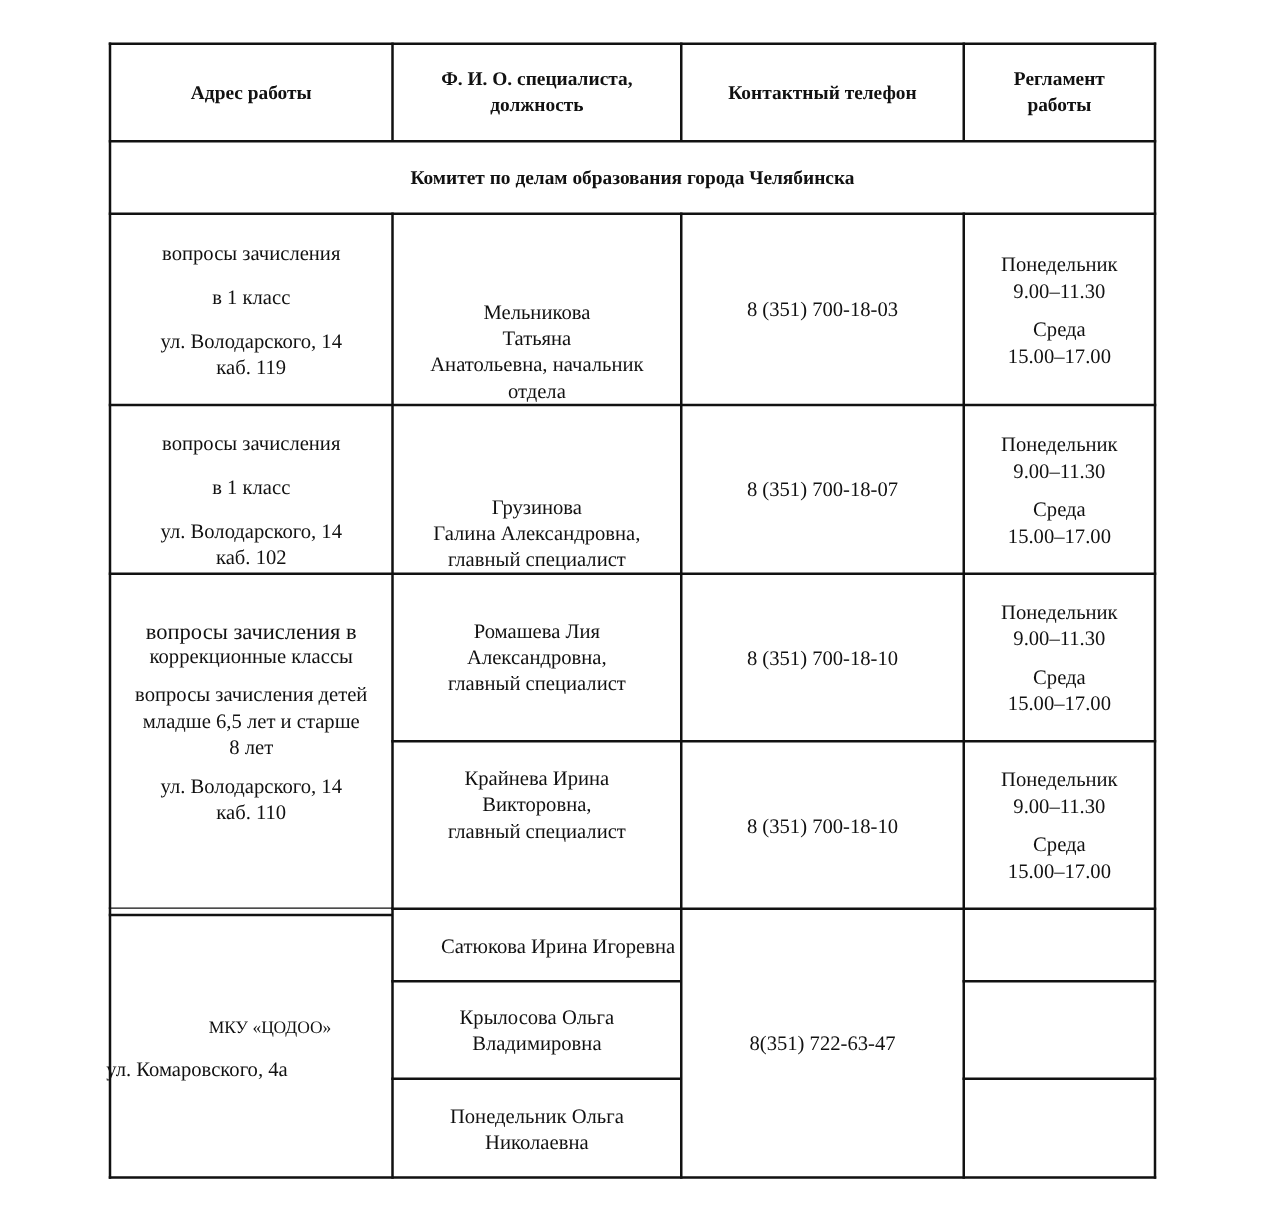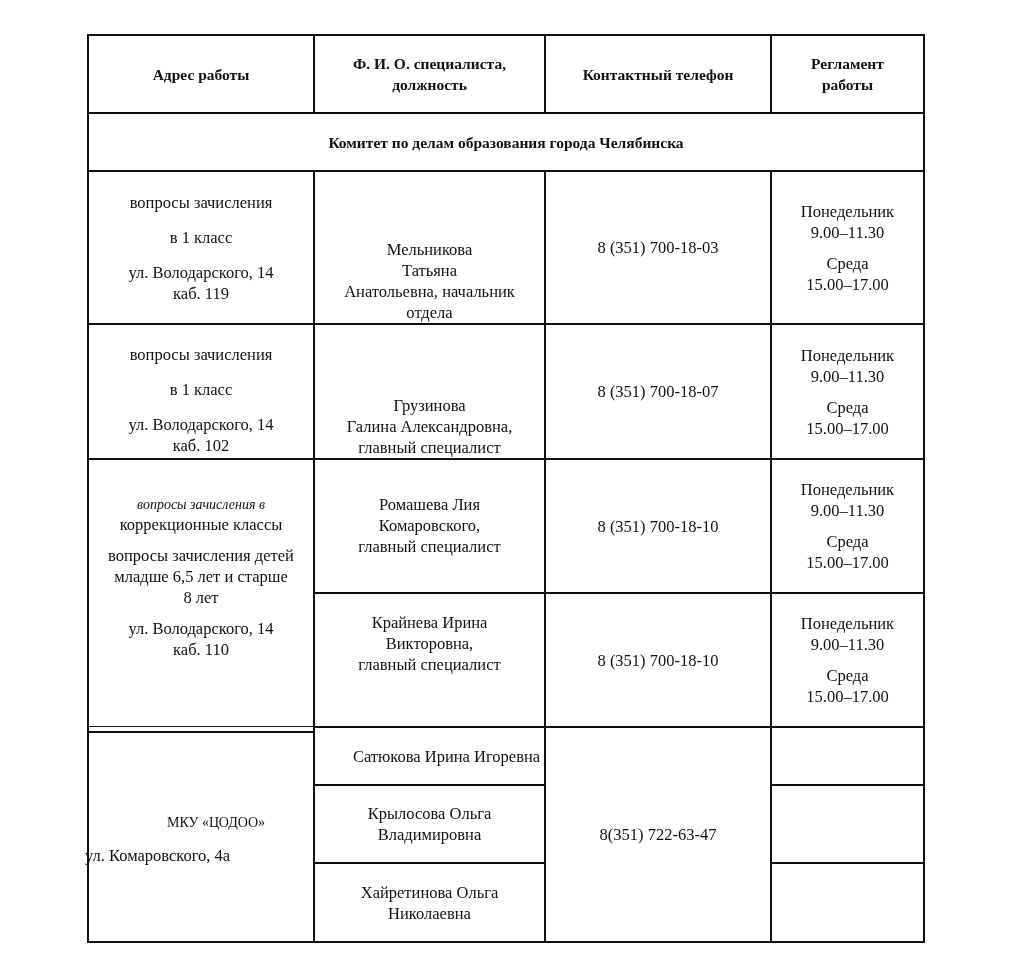--- a/index.html
+++ b/index.html
@@ -31,21 +31,21 @@
     }
     .hdr {
       font-weight: bold;
       font-size: 15.5px;
       line-height: 21px;
     }
     .it { }
     .b { font-weight: normal; }
     .gap { height: 14px; }
     .gap-s { height: 10px; }
-    .small-it { font-style: italic; font-size: 14px; line-height: 18px; text-align: right; }
+    .small-it { font-size: 18px; line-height: 18px; text-align: right; }
   </style>
 </head>
 <body>
 
 <div>
 
   <div class="line" style="left:87px; top:34px; width:838px; height:2px;"></div>
   <div class="line" style="left:87px; top:941px; width:838px; height:2px;"></div>
   <div class="line" style="left:87px; top:34px; width:2px; height:909px;"></div>
   <div class="line" style="left:923px; top:34px; width:2px; height:909px;"></div>
@@ -150,21 +150,21 @@
   <span class="it">вопросы зачисления детей</span>
   <span class="it">младше 6,5 лет и старше</span>
   <span class="it">8 лет</span>
   <div class="gap-s"></div>
   <span>ул. Володарского, 14</span>
   <span><span>каб.</span> <span class="b">110</span></span>
 </div>
 
 <div class="cell" style="left:315px; top:460px; width:229px; height:132px; justify-content:flex-start; padding-top:34px;">
   <span>Ромашева Лия</span>
-  <span>Комаровского,</span>
+  <span>Александровна,</span>
   <span class="it">главный специалист</span>
 </div>
 <div class="cell" style="left:546px; top:460px; width:224px; height:132px;">
   <span>8 (351) 700-18-10</span>
 </div>
 <div class="cell" style="left:772px; top:460px; width:151px; height:132px;">
   <span>Понедельник</span>
   <span>9.00–11.30</span>
   <div class="gap-s"></div>
   <span>Среда</span>
@@ -193,21 +193,21 @@
 </div>
 
 <div class="cell" style="left:315px; top:728px; width:263px; height:56px;">
   <span>Сатюкова Ирина Игоревна</span>
 </div>
 <div class="cell" style="left:315px; top:786px; width:229px; height:76px;">
   <span>Крылосова Ольга</span>
   <span>Владимировна</span>
 </div>
 <div class="cell" style="left:315px; top:864px; width:229px; height:77px;">
-  <span>Хайретинова Ольга</span>
+  <span>Понедельник Ольга</span>
   <span>Николаевна</span>
 </div>
 
 <div class="cell" style="left:546px; top:728px; width:224px; height:213px;">
   <span>8(351) 722-63-47</span>
 </div>
 
 <div class="cell" style="left:772px; top:728px; width:151px; height:56px;"></div>
 <div class="cell" style="left:772px; top:786px; width:151px; height:76px;"></div>
 <div class="cell" style="left:772px; top:864px; width:151px; height:77px;"></div>

